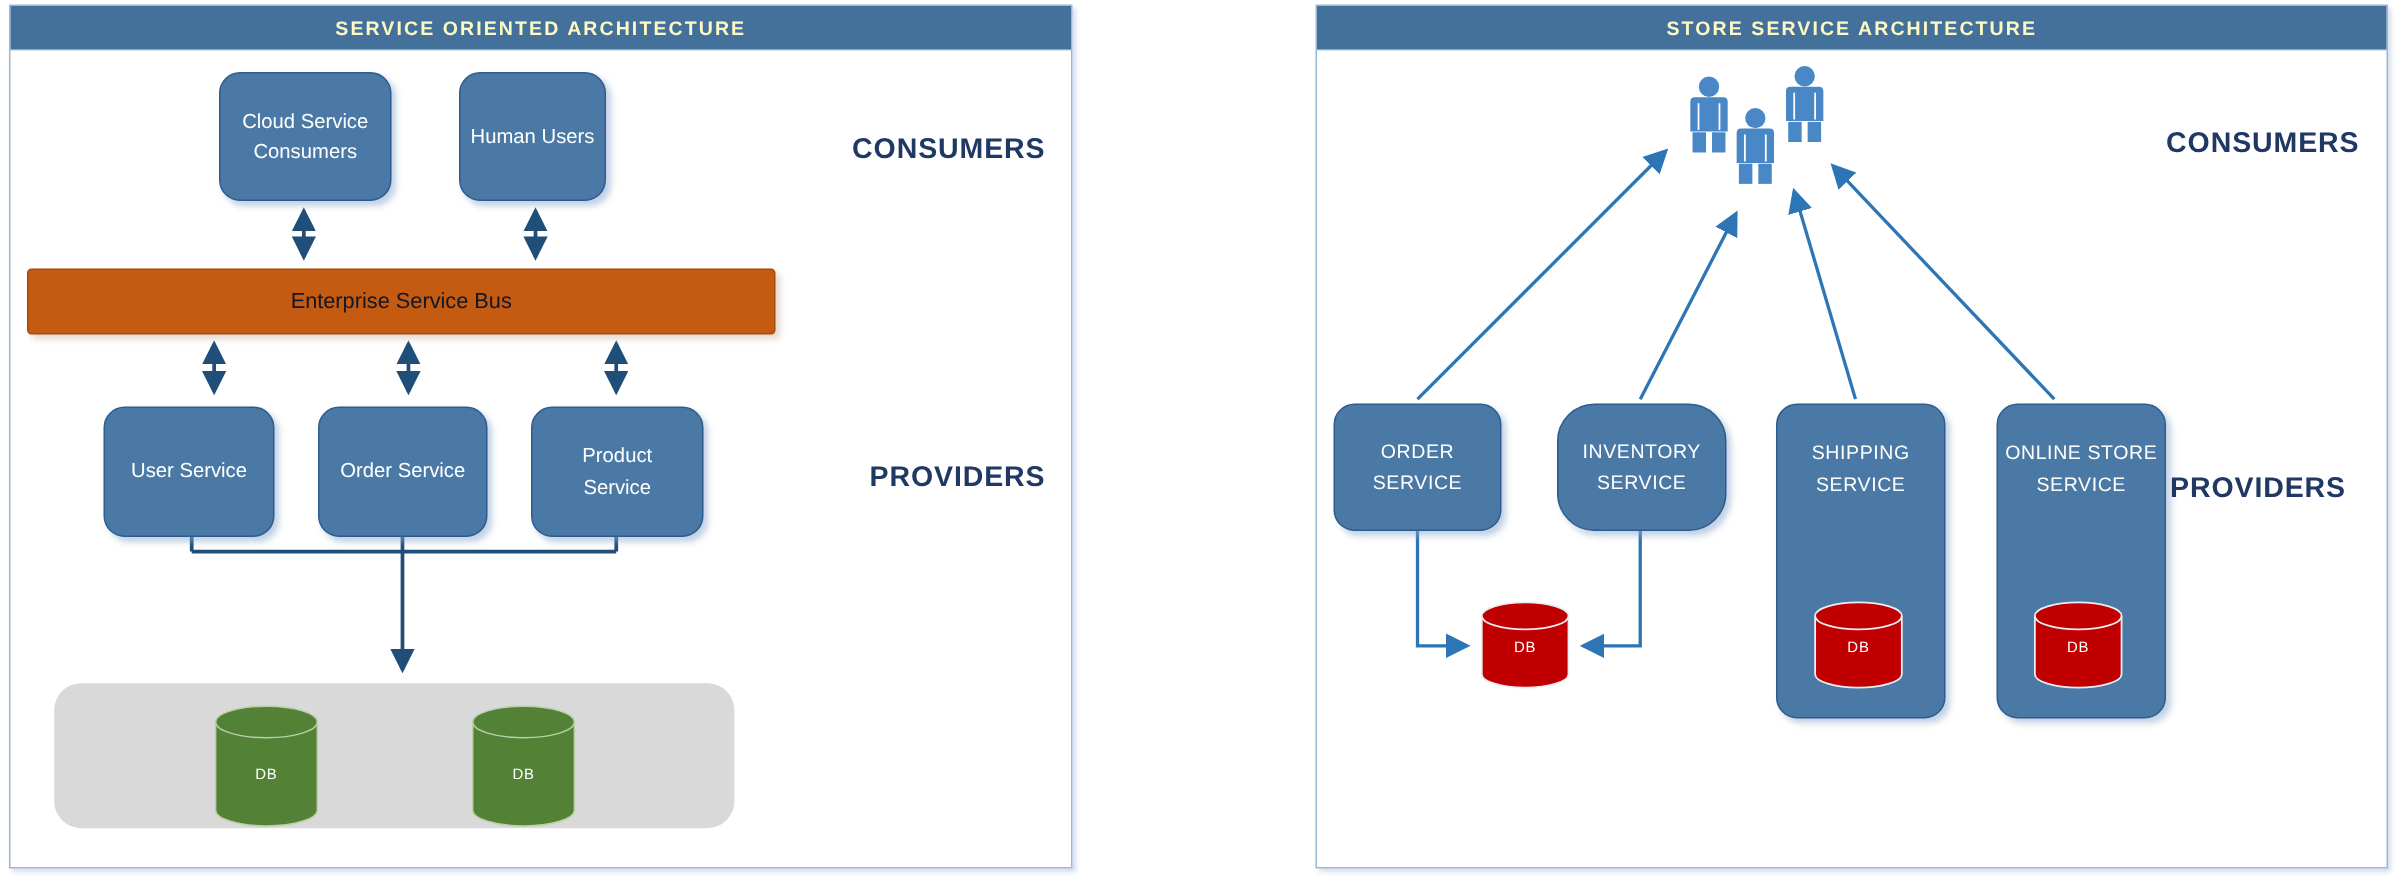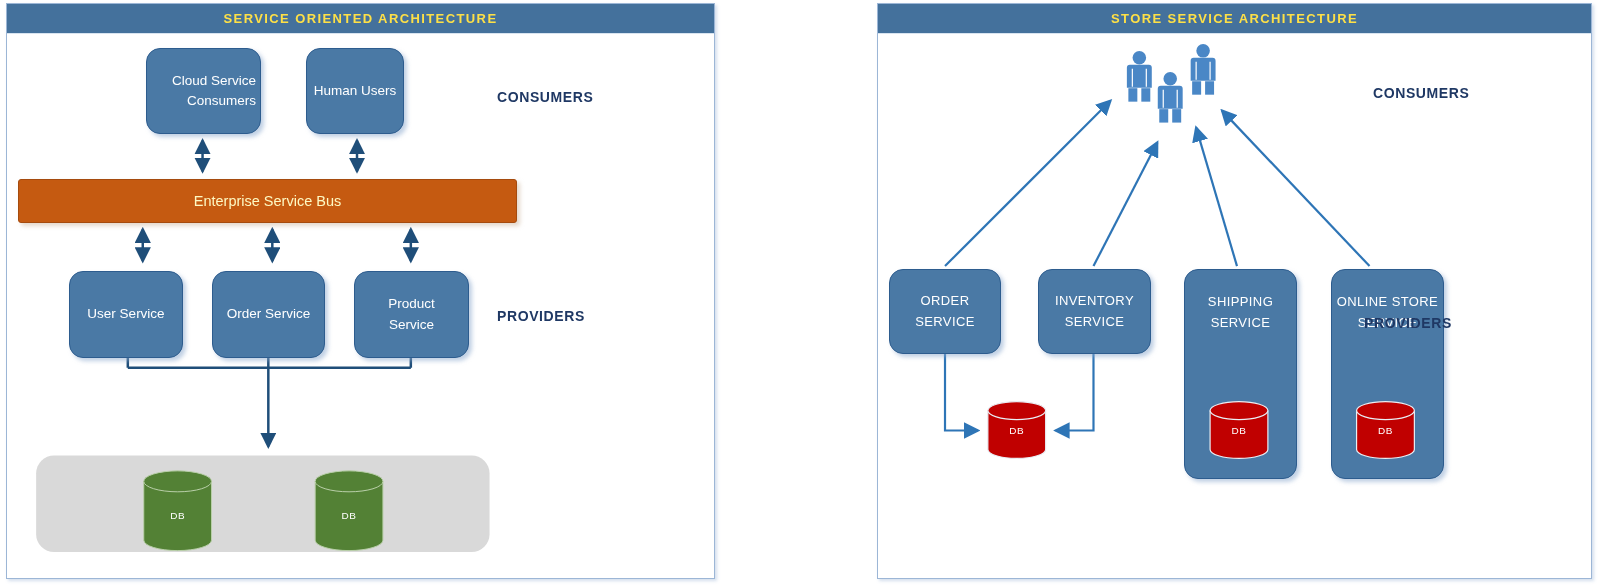--- a/index.html
+++ b/index.html
@@ -16,45 +16,45 @@
   }
   .panel{
     position:absolute;top:3px;height:576px;background:#fff;
     border:1.5px solid var(--panel-border);
     box-shadow:2px 2px 3px rgba(160,185,215,.45);
   }
   .panel-left{left:6px;width:709px;}
   .panel-right{left:877px;width:715px;}
   .panel-header{
     position:absolute;left:0;top:0;width:100%;height:30px;
-    background:var(--header-blue);color:#fde047;
+    background:var(--header-blue);color:#fef9c3;
     display:flex;align-items:center;justify-content:center;
     font-size:13px;font-weight:600;letter-spacing:1.4px;
     border-bottom:1px solid #d8e4f0;
   }
   .layer{position:absolute;left:0;top:0;width:100%;height:100%;}
   .node{
     position:absolute;display:flex;align-items:center;justify-content:center;
     text-align:center;color:#fff;
     background:var(--box-blue);border:1.5px solid var(--box-border);
     border-radius:14px;
     box-shadow:3px 3px 4px rgba(140,170,205,.55);
     font-size:13.5px;line-height:1.5;padding:4px;
   }
   .node-upper{font-size:13px;letter-spacing:.4px;line-height:1.6;}
   .node-tall{align-items:flex-start;padding-top:22px;}
   .esb{
     position:absolute;display:flex;align-items:center;justify-content:center;
     background:var(--esb-orange);border:1.5px solid var(--esb-border);
-    border-radius:3px;color:#fef9c3;font-size:14.5px;
+    border-radius:3px;color:#0f172a;font-size:14.5px;
     box-shadow:3px 3px 4px rgba(210,190,170,.6);
   }
   .zone-label{
     position:absolute;color:var(--label-navy);font-weight:bold;
-    font-size:14px;letter-spacing:.6px;width:200px;
+    font-size:19px;letter-spacing:.6px;text-align:right;width:200px;
   }
   svg text.db-label{fill:#fff;font-family:"Liberation Sans",sans-serif;font-size:10px;letter-spacing:.5px;}
   .navy-line{stroke:var(--navy-arrow);stroke-width:2.5;fill:none;}
   .blue-line{stroke:var(--blue-arrow);stroke-width:2.2;fill:none;}
   .marker-navy{fill:var(--navy-arrow);}
   .marker-blue{fill:var(--blue-arrow);}
   .green-cyl{fill:var(--green-db);stroke:#b9cfa9;stroke-width:1;}
   .red-cyl{fill:var(--red-db);stroke:#e9eef4;stroke-width:1.2;}
   .gray-box{fill:var(--gray-container);}
   .person{fill:var(--person-blue);}
@@ -93,21 +93,21 @@
       <path class="green-cyl" d="M309,479 v59 a34,10.5 0 0 0 68,0 v-59"></path>
       <ellipse class="green-cyl" cx="343" cy="479" rx="34" ry="10.5"></ellipse>
       <text class="db-label" x="343" y="517" text-anchor="middle">DB</text>
     </g>
   </svg>
 
   <div class="panel-header">
     <span>SERVICE ORIENTED ARCHITECTURE</span>
   </div>
 
-  <div class="node" style="left:139px;top:44px;width:115px;height:86px;text-align:right;">
+  <div class="node" style="left:139px;top:44px;width:115px;height:86px;">
     <span>Cloud Service Consumers</span>
   </div>
   <div class="node" style="left:299px;top:44px;width:98px;height:86px;">
     <span>Human Users</span>
   </div>
 
   <div class="esb" style="left:11px;top:175px;width:499px;height:44px;">
     <span>Enterprise Service Bus</span>
   </div>
 
@@ -169,21 +169,21 @@
 
   </svg>
 
   <div class="panel-header">
     <span>STORE SERVICE ARCHITECTURE</span>
   </div>
 
   <div class="node node-upper" style="left:11px;top:265px;width:112px;height:85px;">
     <span>ORDER SERVICE</span>
   </div>
-  <div class="node node-upper" style="left:160px;top:265px;width:113px;height:85px;">
+  <div class="node node-upper" style="left:160px;top:265px;width:113px;height:85px;border-radius:25px;">
     <span>INVENTORY SERVICE</span>
   </div>
   <div class="node node-upper node-tall" style="left:453px;top:265px;width:113px;height:210px;">
     <span>ONLINE STORE SERVICE</span>
   </div>
   <div class="node node-upper node-tall" style="left:306px;top:265px;width:113px;height:210px;">
     <span>SHIPPING SERVICE</span>
   </div>
 
   <svg class="layer" style="pointer-events:none;" viewBox="0 0 715 576">

